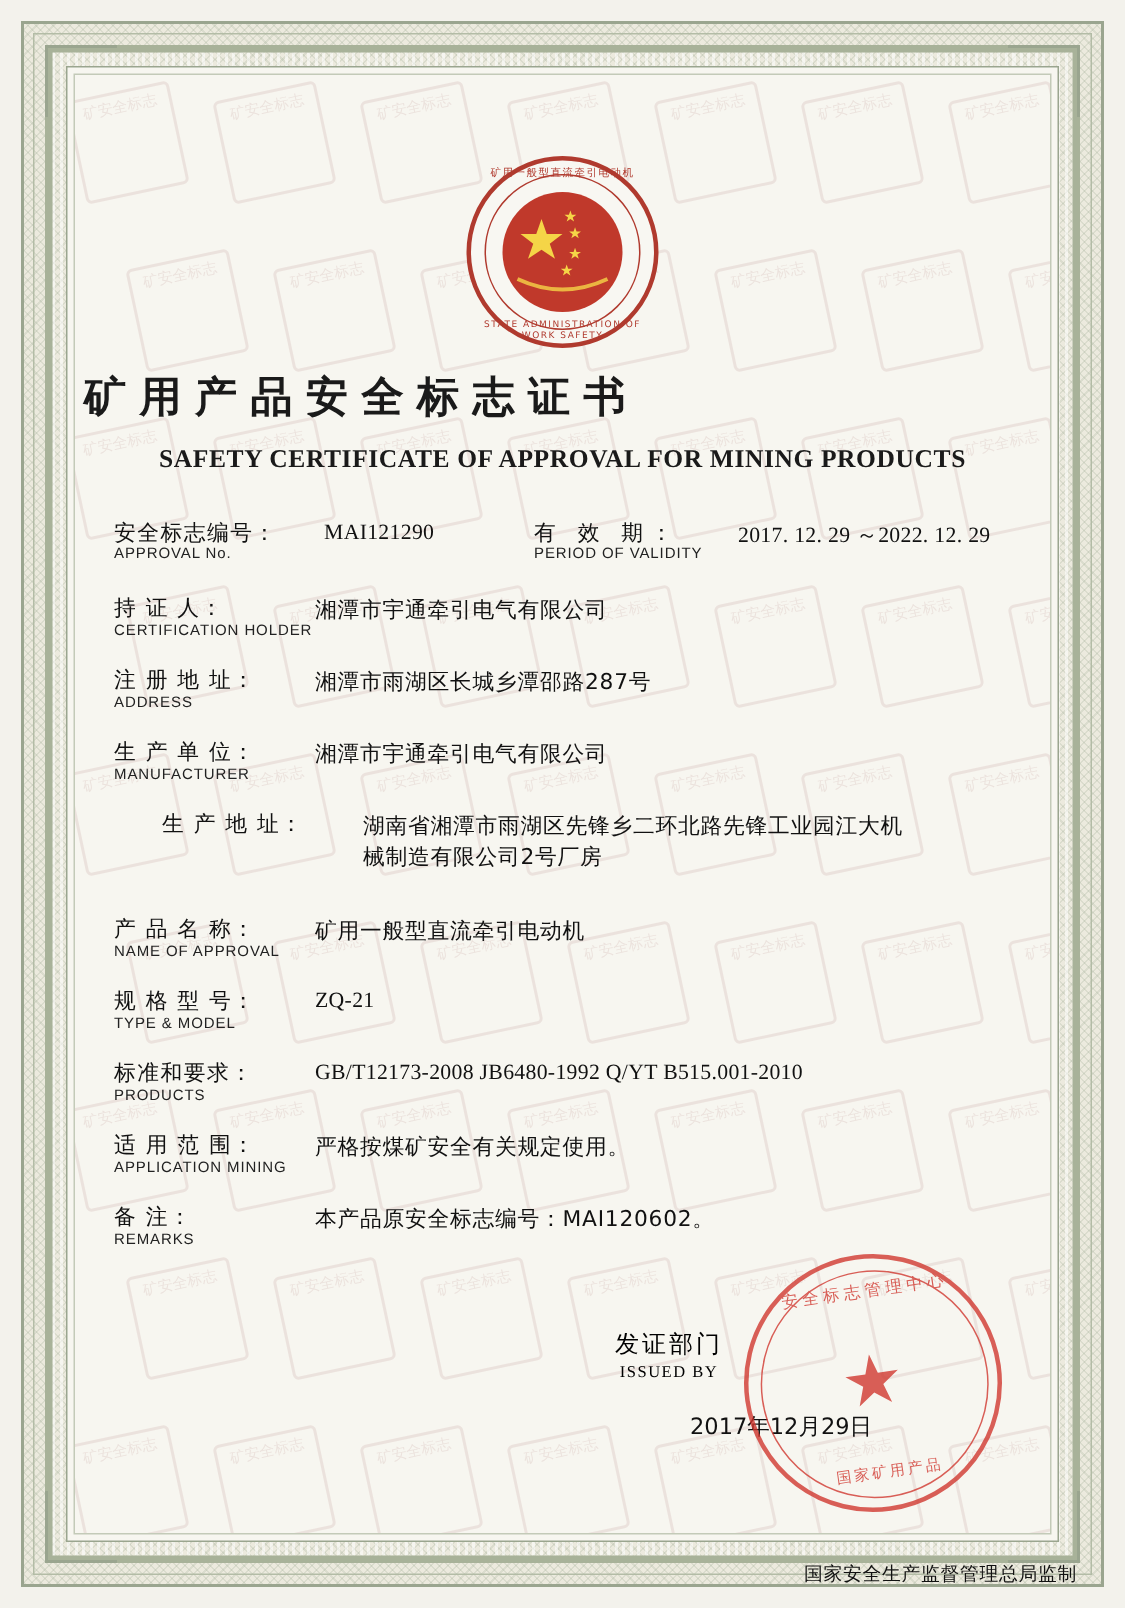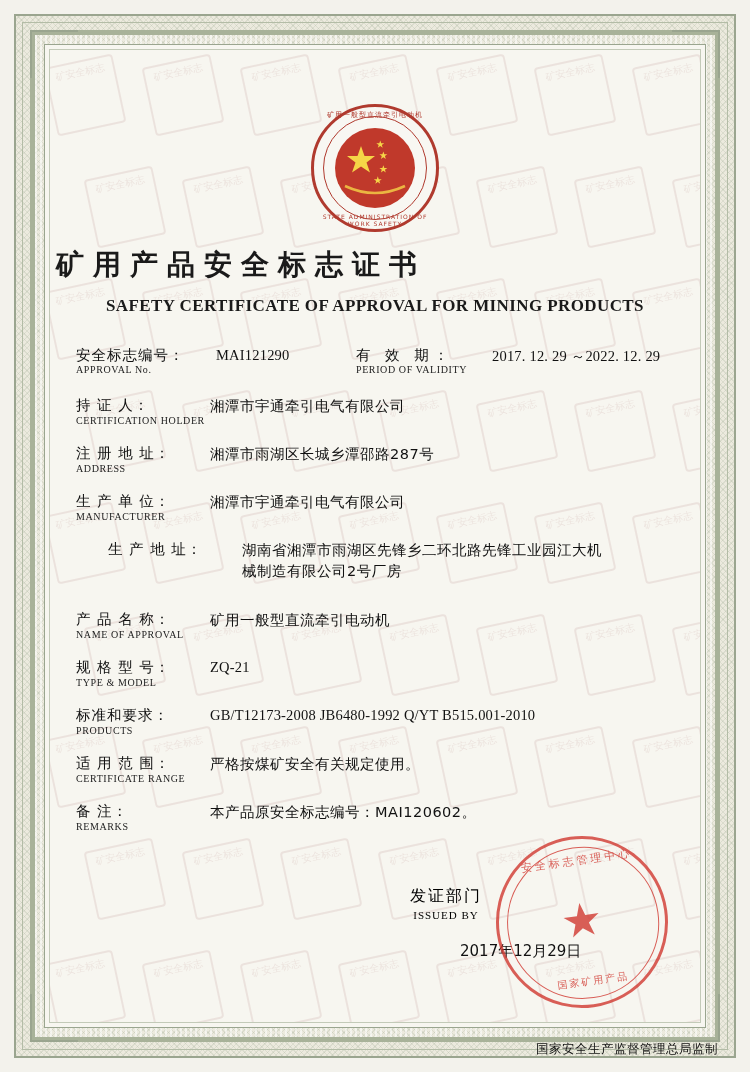--- a/index.html
+++ b/index.html
@@ -176,21 +176,21 @@
   }
 
   
   .row-top {
     position: absolute;
     left: 8px; top: 290px;
     width: 630px;
     height: 40px;
   }
   .f-cn { font-family: "DejaVu Sans", sans-serif; font-size: 14.5px; color: #111; letter-spacing: 1px;}
-  .f-en { font-family: Liberation Serif, serif; font-size: 10px; color: #222; letter-spacing: 0.6px; }
+  .f-en { font-family: Liberation Sans, sans-serif; font-size: 10px; color: #222; letter-spacing: 0.6px; }
   .val  { font-family: "Liberation Serif", serif; font-size: 14.5px; color: #111; letter-spacing: 0.2px;}
   .val-cn { font-family: "DejaVu Sans", sans-serif; font-size: 14.5px; color: #111; letter-spacing: 0.5px;}
 
   .approval-label { position: absolute; left: 12px; top: 0; }
   .approval-sub   { position: absolute; left: 12px; top: 18px; }
   .approval-val   { position: absolute; left: 152px; top: 1px; }
   .validity-label { position: absolute; left: 292px; top: 0; letter-spacing: 5px;}
   .validity-sub   { position: absolute; left: 292px; top: 18px; }
   .validity-val   { position: absolute; left: 428px; top: 1px; }
 
@@ -461,21 +461,21 @@
       </div>
 
       <div class="field h1">
         <div class="lbl-cn f-cn">标准和要求：</div>
         <div class="lbl-en f-en">PRODUCTS</div>
         <div class="fval val">GB/T12173-2008 JB6480-1992 Q/YT B515.001-2010</div>
       </div>
 
       <div class="field h1">
         <div class="lbl-cn f-cn">适 用 范 围：</div>
-        <div class="lbl-en f-en">CERTIFICATE RANGE</div>
+        <div class="lbl-en f-en">APPLICATION MINING</div>
         <div class="fval val-cn">严格按煤矿安全有关规定使用。</div>
       </div>
 
       <div class="field h1">
         <div class="lbl-cn f-cn">备        注：</div>
         <div class="lbl-en f-en">REMARKS</div>
         <div class="fval val-cn">本产品原安全标志编号：MAI120602。</div>
       </div>
 
     </div>

